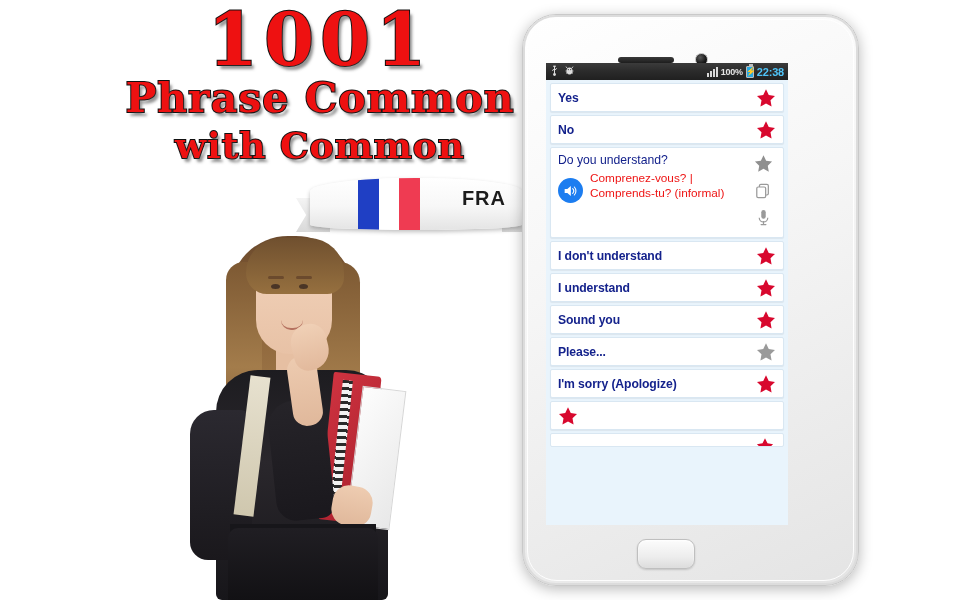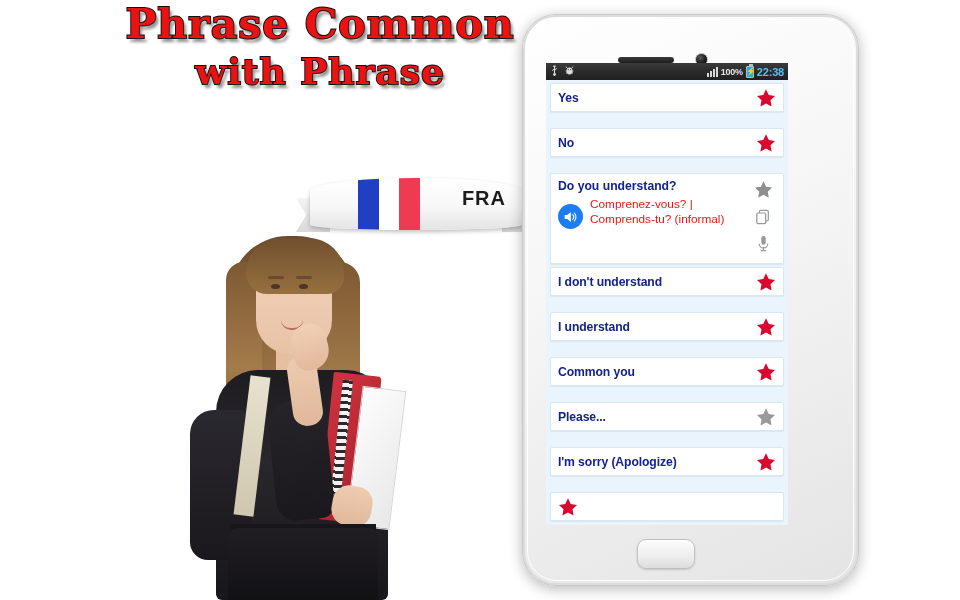--- a/index.html
+++ b/index.html
@@ -223,21 +223,21 @@
   }
   .tb-title { color: #ffffff; font-size: 14.5px; flex: 1; letter-spacing: 0.1px; }
   .tb-icon { width: 18px; height: 18px; color: #fff; display: flex; align-items: center; justify-content: center; }
 
   
   .list { padding: 3px 4px 0 4px; }
   .card {
     background: #ffffff;
     border: 1px solid #d9e7f2;
     border-radius: 2px;
-    margin-bottom: 16px;
+    margin-bottom: 3px;
     display: flex; align-items: center;
     padding: 0 7px;
     min-height: 29px;
     box-shadow: 0 1px 1px rgba(0,0,0,0.06);
   }
   .card-en {
     flex: 1;
     color: #14228c;
     font-weight: bold;
     font-size: 12.2px;
@@ -245,43 +245,44 @@
   }
   .star { width: 20px; height: 20px; flex: none; }
 
   
   .card-expanded {
     background: #ffffff; border: 1px solid #d9e7f2; border-radius: 2px;
     margin-bottom: 3px; padding: 5px 7px 7px 7px; display: flex;
     box-shadow: 0 1px 1px rgba(0,0,0,0.06);
   }
   .ce-main { flex: 1; }
-  .ce-en { color: #14228c; font-weight: bold; font-size: 12.2px; margin-bottom: 4px; }
+  .ce-en { color: #14228c; font-weight: normal; font-size: 12.2px; margin-bottom: 4px; }
   .ce-row { display: flex; align-items: flex-start; gap: 7px; }
   .ce-speaker {
     width: 25px; height: 25px; border-radius: 50%; background: #1c7df0;
     display: flex; align-items: center; justify-content: center; flex: none; margin-top: 7px;
   }
   .ce-fr { color: #ee1515; font-size: 11.8px; line-height: 1.28; }
   .ce-side { width: 26px; display: flex; flex-direction: column; align-items: center; gap: 6px; padding-top: 1px; }
 
   .card-cut {
     background: #ffffff; border: 1px solid #d9e7f2; border-radius: 2px;
     height: 14px; display: flex; align-items: flex-start; padding: 0 7px; overflow: hidden;
   }
   .card-cut .star { margin-left: auto; margin-top: 3px; }
 </style>
 </head>
 <body>
 
 <div id="stage">
 
   <div class="promo-title">
+    <div class="promo-line promo-line-1">1001</div>
     <div class="promo-line promo-line-2">Phrase Common</div>
-    <div class="promo-line promo-line-3">with Phrase</div>
+    <div class="promo-line promo-line-3">with Common</div>
   </div>
 
   <div class="ribbon">
     <div class="ribbon-tail left"></div>
     <div class="ribbon-tail right"></div>
     <div class="ribbon-body">
       <div class="flag-stripes">
         <i style="background:#1f3fc4"></i>
           <i style="background:#ffffff"></i>
           <i style="background:#ef3b52"></i>
@@ -423,21 +424,21 @@
         <div class="card">
           <span class="card-en">I understand</span>
           <span class="star">
             <svg viewBox="0 0 24 24" width="20" height="20">
                 <path d="M12 1.6l3.3 6.8 7.5 1.1-5.4 5.3 1.3 7.5L12 18.7 5.3 22.3l1.3-7.5L1.2 9.5l7.5-1.1z" fill="#d8082e"></path>
               </svg>
           </span>
         </div>
 
         <div class="card">
-          <span class="card-en">Common you</span>
+          <span class="card-en">Sound you</span>
           <span class="star">
             <svg viewBox="0 0 24 24" width="20" height="20">
                 <path d="M12 1.6l3.3 6.8 7.5 1.1-5.4 5.3 1.3 7.5L12 18.7 5.3 22.3l1.3-7.5L1.2 9.5l7.5-1.1z" fill="#d8082e"></path>
               </svg>
           </span>
         </div>
 
         <div class="card">
           <span class="card-en">Please...</span>
           <span class="star">

